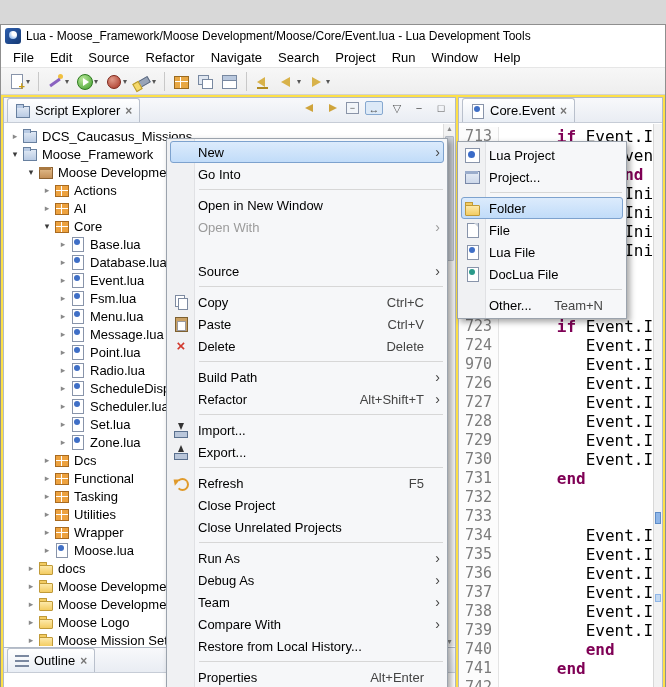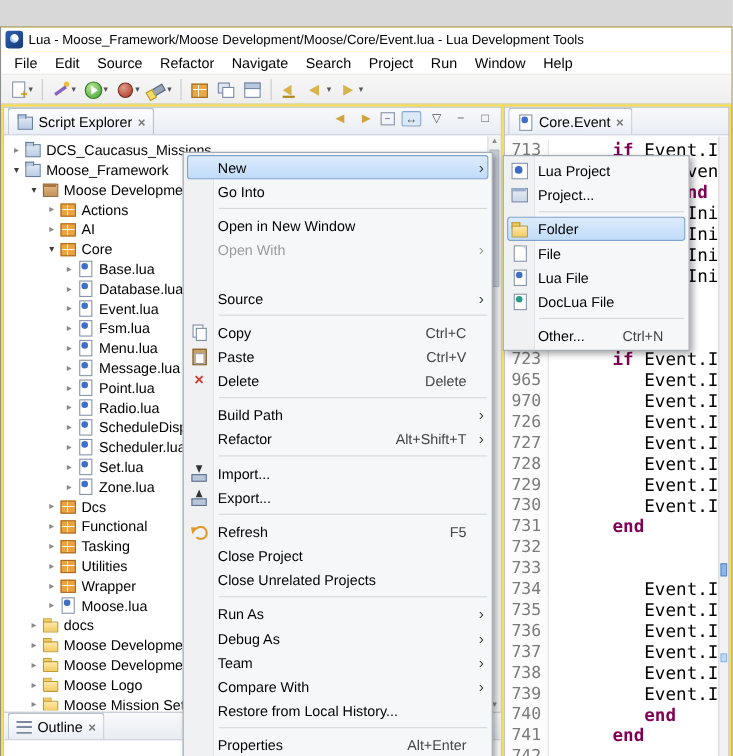--- a/index.html
+++ b/index.html
@@ -441,21 +441,21 @@
             </div>
             <div class="eline">
               <span class="lnum">722</span>
               <span class="lcode"></span>
             </div>
             <div class="eline">
               <span class="lnum">723</span>
               <span class="lcode"><span>      </span><span class="kw">if</span><span> Event.I</span></span>
             </div>
             <div class="eline">
-              <span class="lnum">965</span>
+              <span class="lnum">724</span>
               <span class="lcode"><span>         Event.Ini</span></span>
             </div>
             <div class="eline">
               <span class="lnum">970</span>
               <span class="lcode"><span>         Event.Ini</span></span>
             </div>
             <div class="eline">
               <span class="lnum">726</span>
               <span class="lcode"><span>         Event.Ini</span></span>
             </div>
@@ -711,18 +711,18 @@
       <div class="ctx-item">
         <span class="micon docluafile"></span>
         <span class="mlabel">DocLua File</span>
         <span class="mshortcut"></span>
         <span class="marrow"></span>
       </div>
       <div class="menu-sep"></div>
       <div class="ctx-item">
         <span class="micon"></span>
         <span class="mlabel">Other...</span>
-        <span class="mshortcut">Ctrl+N</span>
+        <span class="mshortcut">Team+N</span>
         <span class="marrow"></span>
       </div>
     </div>
 
 </div>
 
 </body></html>

